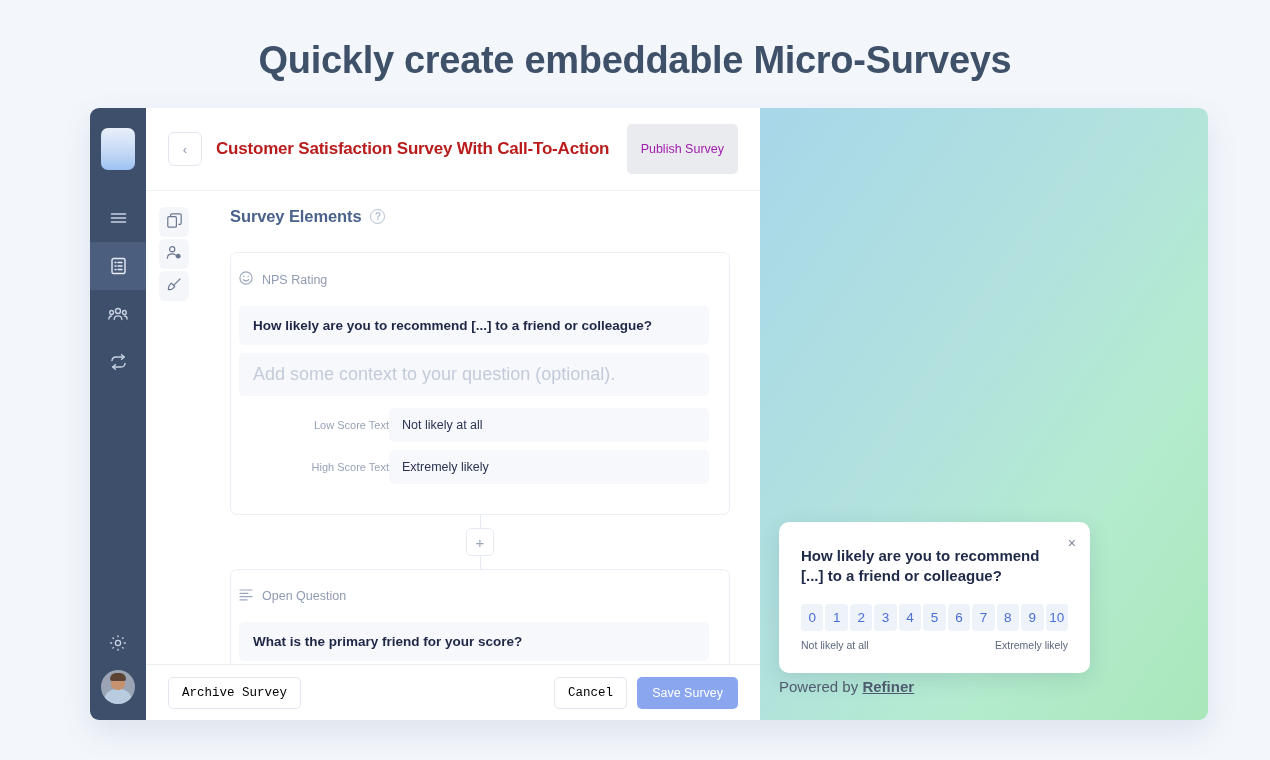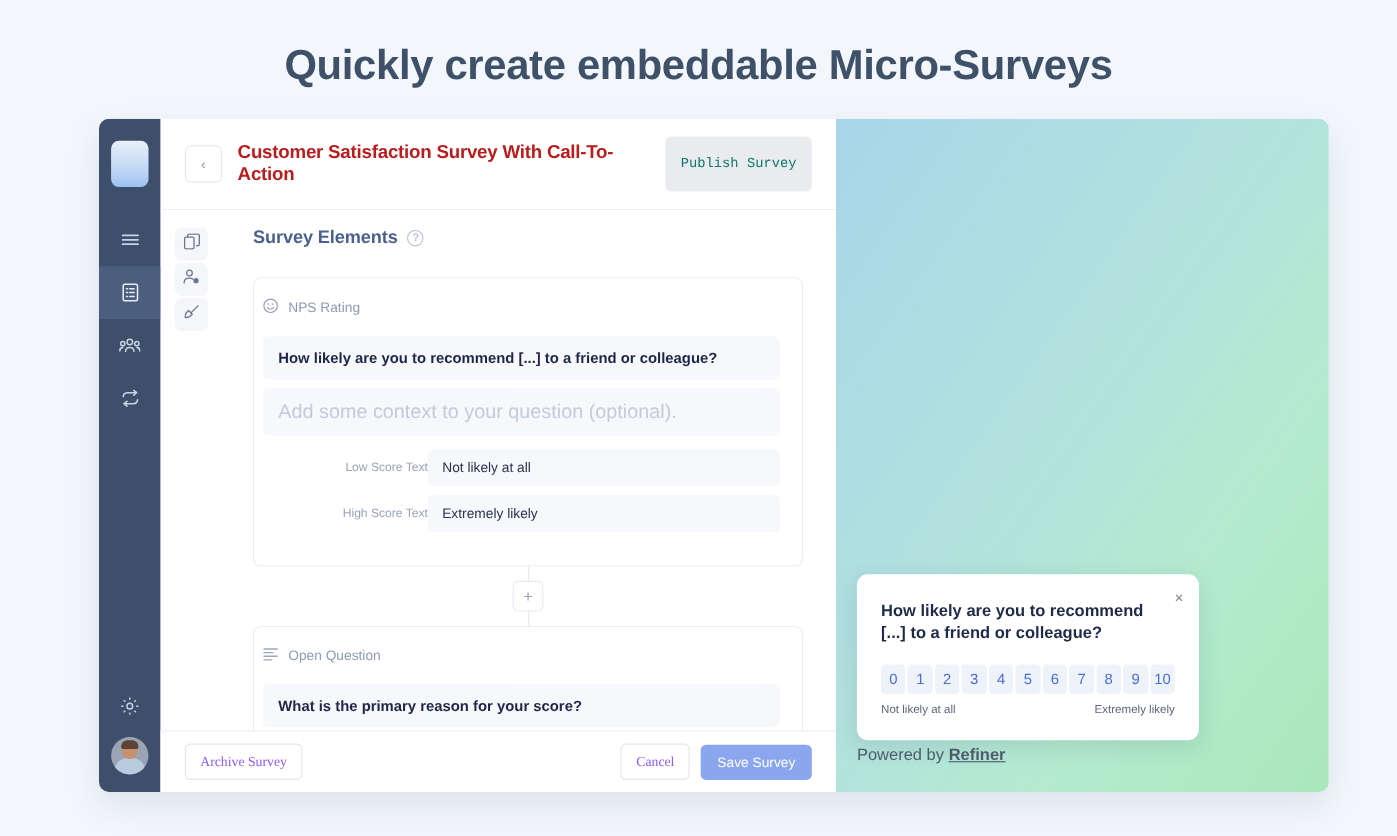--- a/index.html
+++ b/index.html
@@ -150,26 +150,26 @@
   }
   .survey-title {
     font-size: 17px;
     font-weight: bold;
     color: #b91c1c;
     flex: 1;
     letter-spacing: -0.2px;
   }
   .publish-btn {
     background: #e9ebef;
-    color: #0f766e;
+    color: #a21caf;
     border: none;
     border-radius: 5px;
     padding: 18px 14px;
     font-size: 12.5px;
-    font-family: Liberation Mono, monospace;
+    font-family: Liberation Sans, sans-serif;
     cursor: pointer;
     white-space: nowrap;
   }
 
   .editor-body {
     flex: 1;
     display: flex;
     overflow: hidden;
     position: relative;
     gap: 20px;
@@ -322,25 +322,25 @@
     padding: 0 22px;
     gap: 10px;
     position: absolute;
     left: 0;
     right: 0;
     bottom: 0;
   }
   .btn-outline {
     border: 1px solid #e2e6ee;
     background: #fff;
-    color: #8b5cf6;
+    color: #000000;
     border-radius: 5px;
     padding: 8px 13px;
     font-size: 12.5px;
-    font-family: Liberation Serif, serif;
+    font-family: Liberation Mono, monospace;
     cursor: pointer;
   }
   .spacer { flex: 1; }
   .btn-primary {
     background: #8aa6ef;
     color: #fff;
     border: none;
     border-radius: 5px;
     padding: 9px 15px;
     font-size: 12.5px;
@@ -570,21 +570,21 @@
             <span>
               <svg width="14" height="13" viewBox="0 0 14 13" fill="none" stroke="#9aa6bd" stroke-width="1.2" stroke-linecap="round">
                 <line x1="1" y1="2" x2="13" y2="2"></line>
                   <line x1="1" y1="5.3" x2="9" y2="5.3"></line>
                 <line x1="1" y1="8.6" x2="13" y2="8.6"></line>
                   <line x1="1" y1="11.9" x2="8" y2="11.9"></line>
               </svg>
             </span>
             <span>Open Question</span>
           </div>
-          <div class="field-main">What is the primary reason for your score?</div>
+          <div class="field-main">What is the primary friend for your score?</div>
         </div>
       </div>
     </div>
 
     <div class="editor-footer">
       <button class="btn-outline">Archive Survey</button>
       <div class="spacer"></div>
       <button class="btn-outline">Cancel</button>
       <button class="btn-primary">Save Survey</button>
     </div>

